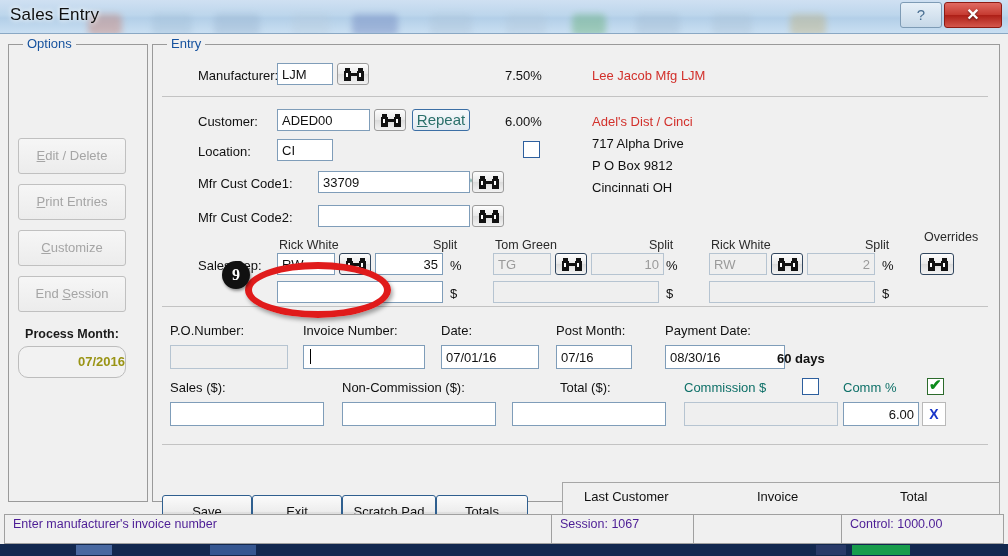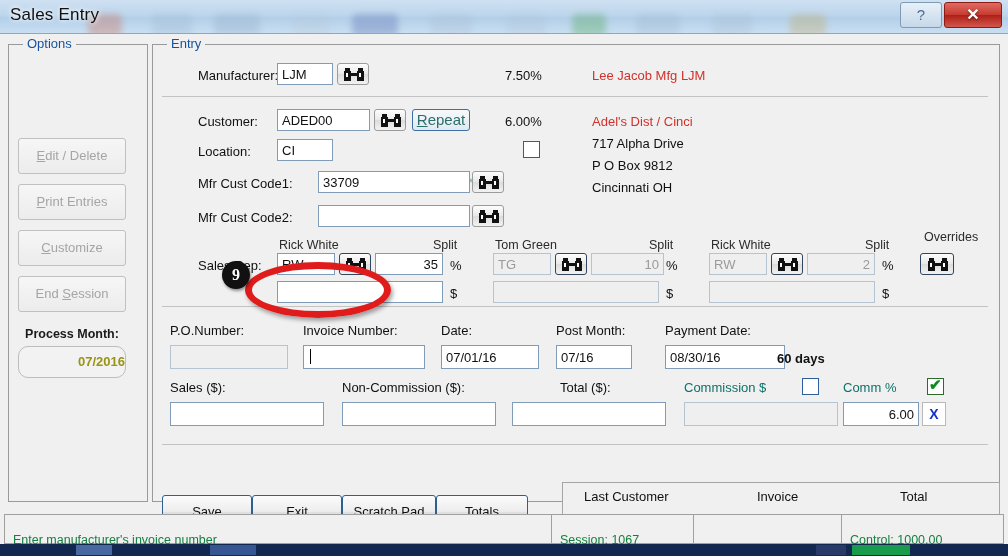--- a/index.html
+++ b/index.html
@@ -149,22 +149,22 @@
     border: 1px solid #a6a6a6; background: #f0f0f0;
   }
 
   
   #statusbar {
     position: absolute; left: 4px; top: 514px; width: 1000px; height: 30px;
     background: #f0f0f0; border: 1px solid #a0a0a0;
     display: flex;
   }
   .stcell {
-    font-size: 12.5px; color: #15803d;
-    padding: 18px 8px; overflow: hidden; white-space: nowrap;
+    font-size: 12.5px; color: #4c1d95;
+    padding: 2px 8px; overflow: hidden; white-space: nowrap;
   }
   .stcell + .stcell { border-left: 1px solid #a0a0a0; }
 
   
   #deskstrip {
     position: absolute; left: 0; top: 544px; width: 1008px; height: 12px;
     background: #12284f;
   }
   .deskchip { position: absolute; top: 1px; height: 10px; opacity: .9; }
 

